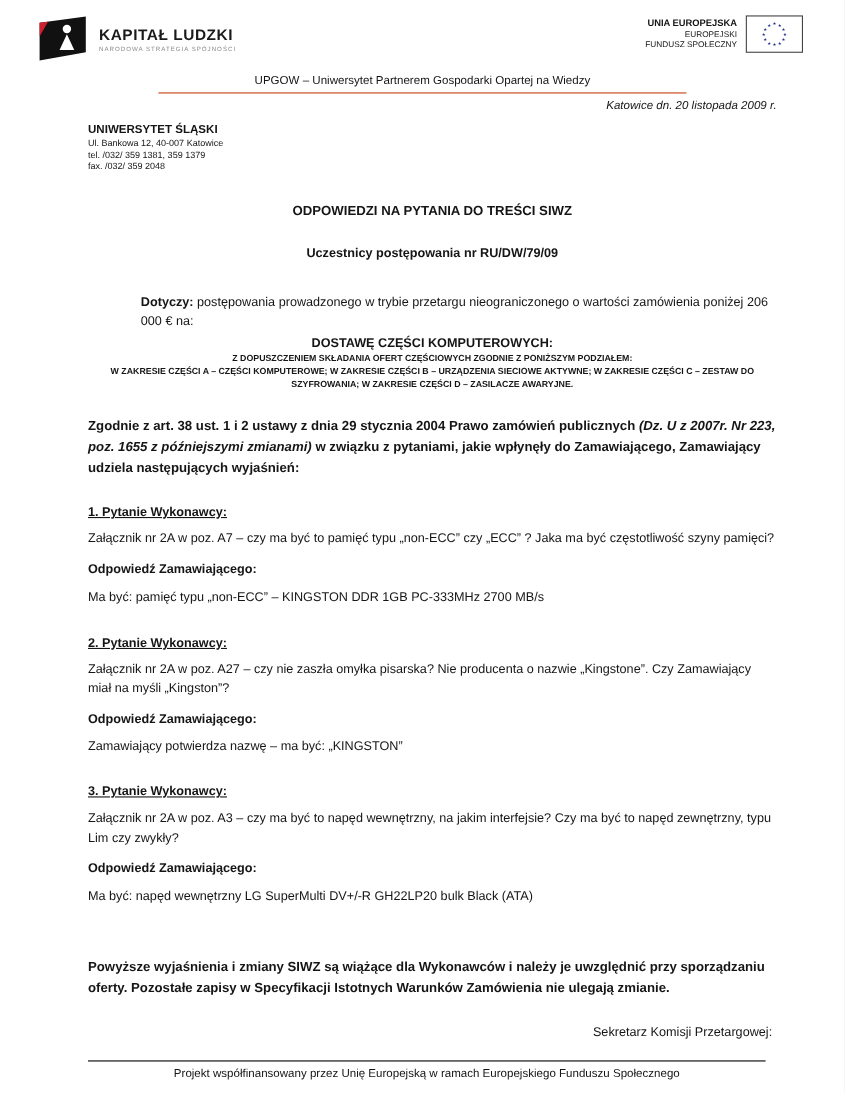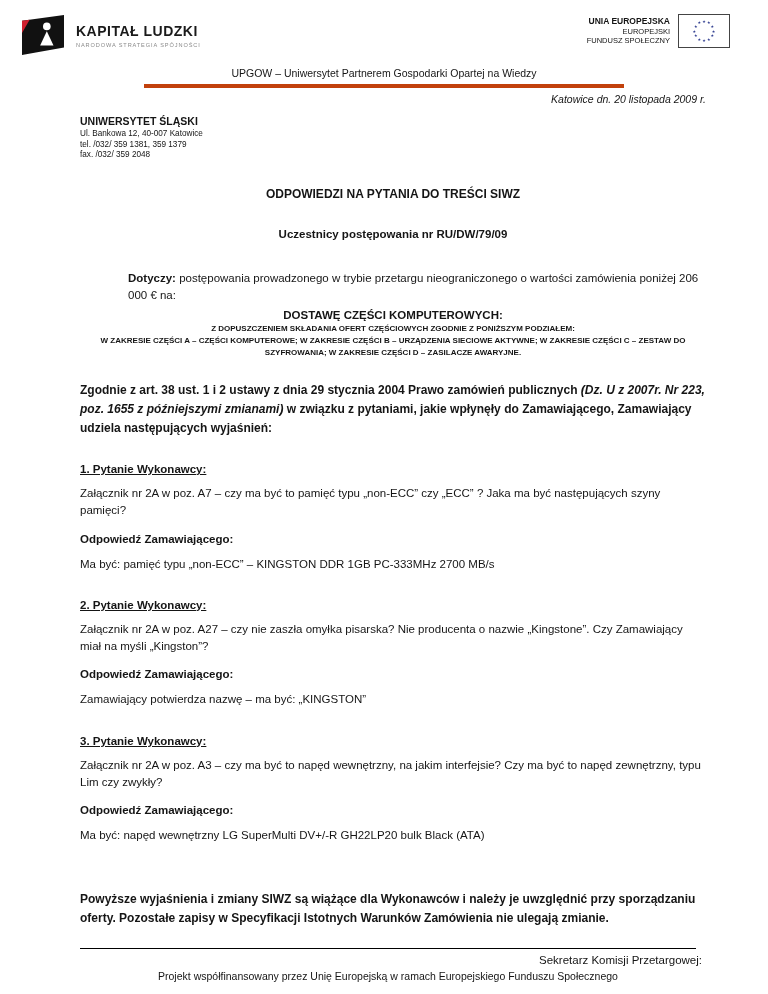--- a/index.html
+++ b/index.html
@@ -13,38 +13,38 @@
     background: #ffffff;
     font-family: "Liberation Sans", sans-serif;
     color: #151515;
     overflow: hidden;
   }
   
   .logo-row {
     display: flex;
     justify-content: space-between;
     align-items: flex-start;
-    padding: 14px 38px 0 20px;
+    padding: 14px 38px 0 34px;
   }
   .logo-left { display: flex; align-items: center; gap: 10px; }
   .kl-title { font-size: 14px; font-weight: bold; letter-spacing: 0.5px; color: #1a1a1a; }
   .kl-sub { font-size: 5.6px; letter-spacing: 0.9px; color: #8a8a8a; margin-top: 3px; }
   .logo-right { display: flex; align-items: center; gap: 8px; }
   .eu-text { text-align: right; line-height: 1.25; }
   .eu-l1 { font-size: 8.5px; font-weight: bold; }
   .eu-l2 { font-size: 7.5px; }
   .eu-flag { border: 1px solid #444; background: #fff; }
   
   .banner {
     width: 480px;
     margin: 10px auto 0 auto;
     text-align: center;
     font-size: 10.5px;
     line-height: 1.45;
-    border-bottom: 4px solid #c2410c;
+    border-bottom: 1px solid #c2410c;
     padding-bottom: 3px;
   }
   
   .content { padding: 0 62px 0 80px; }
   .date-line {
     text-align: right;
     font-style: italic;
     font-size: 10.5px;
     margin-top: 5px;
   }
@@ -71,21 +71,21 @@
   .closing { font-weight: bold; font-size: 12px; line-height: 1.55; margin-top: 46px; }
   .signature { width: 232px; margin: 26px 4px 0 auto; }
   .sig-role { font-size: 11.5px; text-align: right; }
   
   .footer {
     position: absolute;
     left: 80px;
     right: 72px;
     bottom: 10px;
     border-top: 1px solid #000;
-    padding-top: 20px;
+    padding-top: 4px;
     text-align: center;
     font-size: 10.5px;
     line-height: 1.4;
   }
 </style>
 </head>
 <body>
 
 <div class="page">
 
@@ -148,21 +148,21 @@
     <p class="body-text concerns"><span class="b">Dotyczy:</span><span> postępowania prowadzonego w trybie przetargu nieograniczonego o wartości zamówienia poniżej 206 000 € na:</span></p>
 
     <div class="subject">DOSTAWĘ CZĘŚCI KOMPUTEROWYCH:</div>
     <div class="division-intro">Z DOPUSZCZENIEM SKŁADANIA OFERT CZĘŚCIOWYCH ZGODNIE Z PONIŻSZYM PODZIAŁEM:</div>
     <div class="division-detail">W ZAKRESIE CZĘŚCI A – CZĘŚCI KOMPUTEROWE; W ZAKRESIE CZĘŚCI B – URZĄDZENIA SIECIOWE AKTYWNE; W ZAKRESIE CZĘŚCI C – ZESTAW DO SZYFROWANIA; W ZAKRESIE CZĘŚCI D – ZASILACZE AWARYJNE.</div>
 
     <p class="legal"><span>Zgodnie z art. 38 ust. 1 i 2 ustawy z dnia 29 stycznia 2004 Prawo zamówień publicznych </span><span class="i">(Dz. U z 2007r. Nr 223, poz. 1655 z późniejszymi zmianami)</span><span> w związku z pytaniami, jakie wpłynęły do Zamawiającego, Zamawiający udziela następujących wyjaśnień:</span></p>
 
     <section class="qa">
       <div class="qa-heading">1. Pytanie Wykonawcy:</div>
-      <p class="body-text qa-question">Załącznik nr 2A w poz. A7 – czy ma być to pamięć typu „non-ECC” czy „ECC” ? Jaka ma być następujących szyny pamięci?</p>
+      <p class="body-text qa-question">Załącznik nr 2A w poz. A7 – czy ma być to pamięć typu „non-ECC” czy „ECC” ? Jaka ma być częstotliwość szyny pamięci?</p>
       <div class="qa-answer-label">Odpowiedź Zamawiającego:</div>
       <p class="body-text qa-answer">Ma być: pamięć typu „non-ECC” – KINGSTON DDR 1GB PC-333MHz 2700 MB/s</p>
     </section>
 
     <section class="qa">
       <div class="qa-heading">2. Pytanie Wykonawcy:</div>
       <p class="body-text qa-question">Załącznik nr 2A w poz. A27 – czy nie zaszła omyłka pisarska? Nie producenta o nazwie „Kingstone”. Czy Zamawiający miał na myśli „Kingston”?</p>
       <div class="qa-answer-label">Odpowiedź Zamawiającego:</div>
       <p class="body-text qa-answer">Zamawiający potwierdza nazwę – ma być: „KINGSTON”</p>
     </section>

